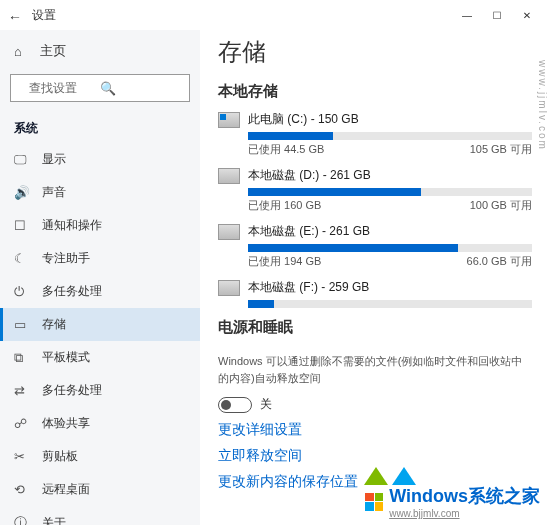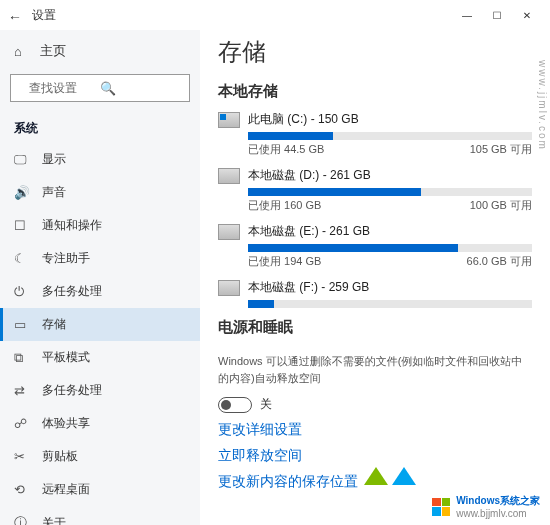--- a/index.html
+++ b/index.html
@@ -41,22 +41,22 @@
 .toggle .knob { width: 10px; height: 10px; border-radius: 50%; background: #555; position: absolute; left: 2px; top: 2px; }
 .link { color: #0066cc; font-size: 14px; display: block; margin: 8px 0; }
 
 .wm-side { position: absolute; right: 2px; top: 60px; font-size: 10px; color: #aaa; writing-mode: vertical-rl; letter-spacing: 2px; pointer-events: none; }
 .wm-bottom { position: absolute; right: 10px; bottom: 6px; display: flex; align-items: center; gap: 6px; pointer-events: none; }
 .wm-bottom .flag { width: 18px; height: 18px; display: grid; grid-template: 1fr 1fr / 1fr 1fr; gap: 1px; }
 .wm-bottom .flag div:nth-child(1){background:#f25022}
 .wm-bottom .flag div:nth-child(2){background:#7fba00}
 .wm-bottom .flag div:nth-child(3){background:#00a4ef}
 .wm-bottom .flag div:nth-child(4){background:#ffb900}
-.wm-bottom .t1 { font-size: 10px; color: #0066cc; font-weight: 600; }
-.wm-bottom .t2 { font-size: 10px; color: #888; }
+.wm-bottom .t1 { font-size: 18px; color: #0066cc; font-weight: 600; }
+.wm-bottom .t2 { font-size: 10px; color: #888; text-decoration: underline; }
 .wm-pre { position: absolute; right: 130px; bottom: 36px; pointer-events: none; }
 .tri { width: 0; height: 0; border-left: 12px solid transparent; border-right: 12px solid transparent; display: inline-block; margin-right: 4px; }
 .tri.g { border-bottom: 18px solid #7fba00; }
 .tri.b { border-bottom: 18px solid #00a4ef; }
 </style>
 </head>
 <body>
 
 <div class="titlebar">
   <div class="back">←</div>

